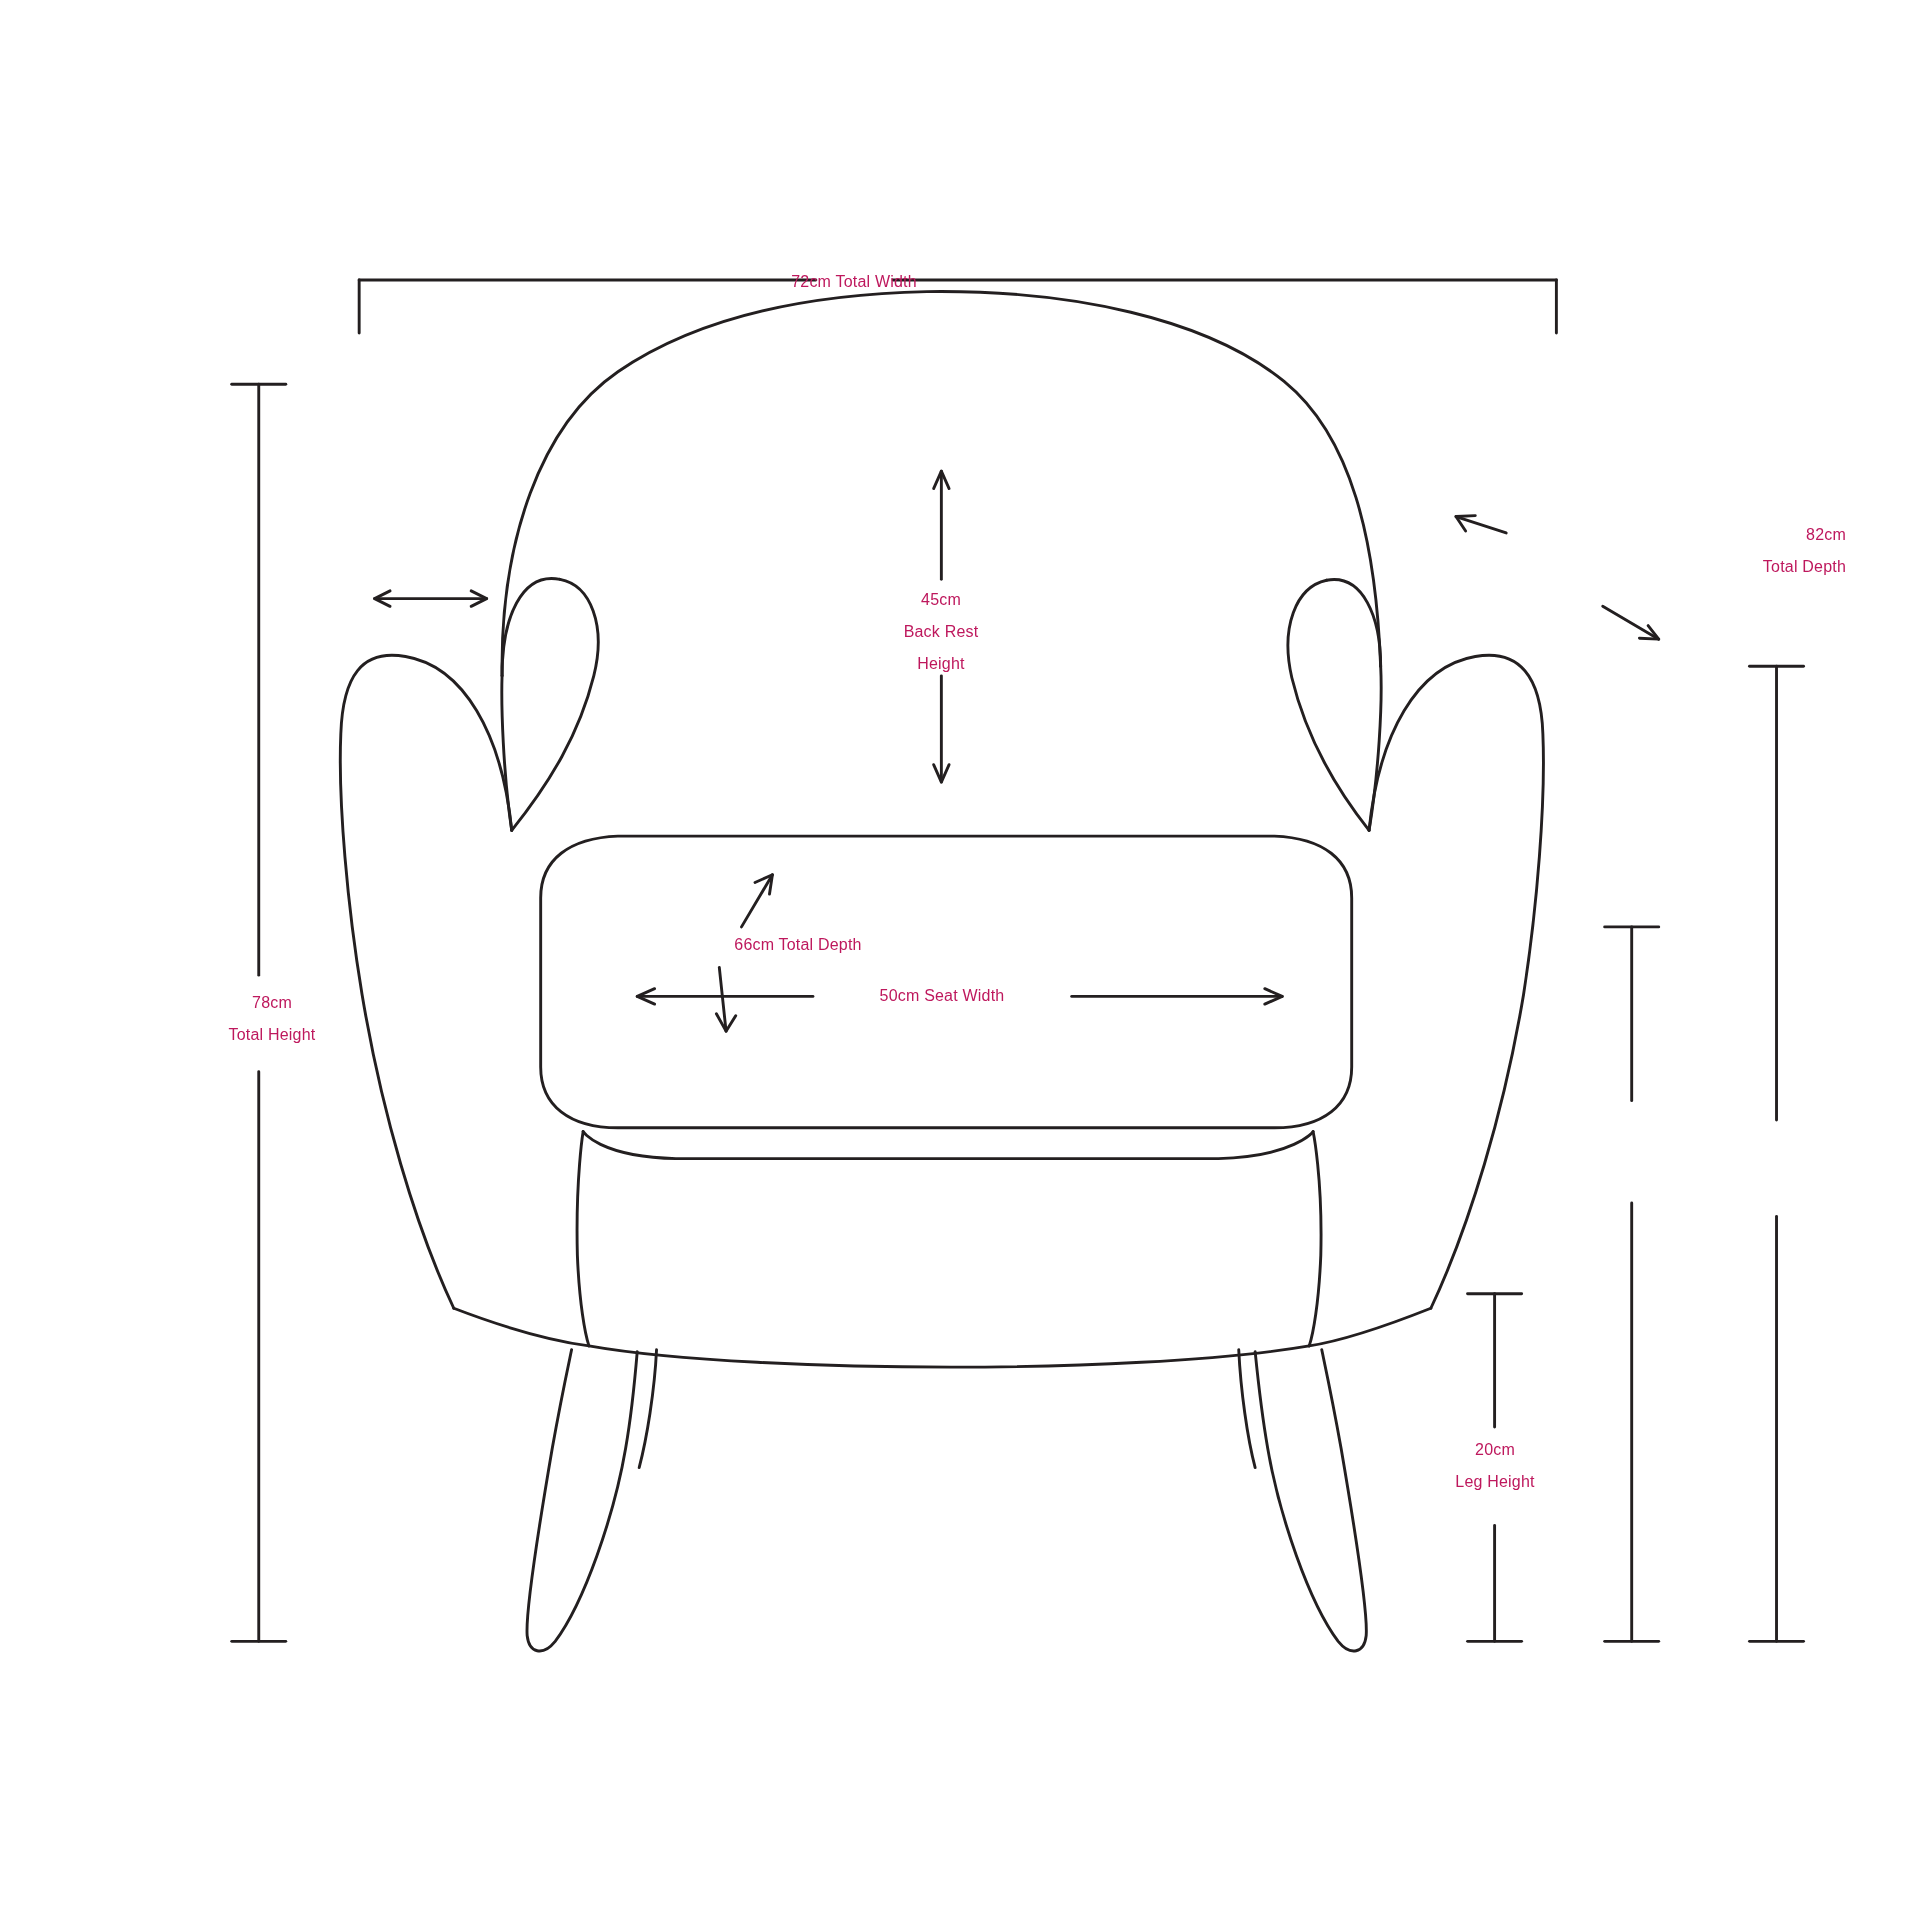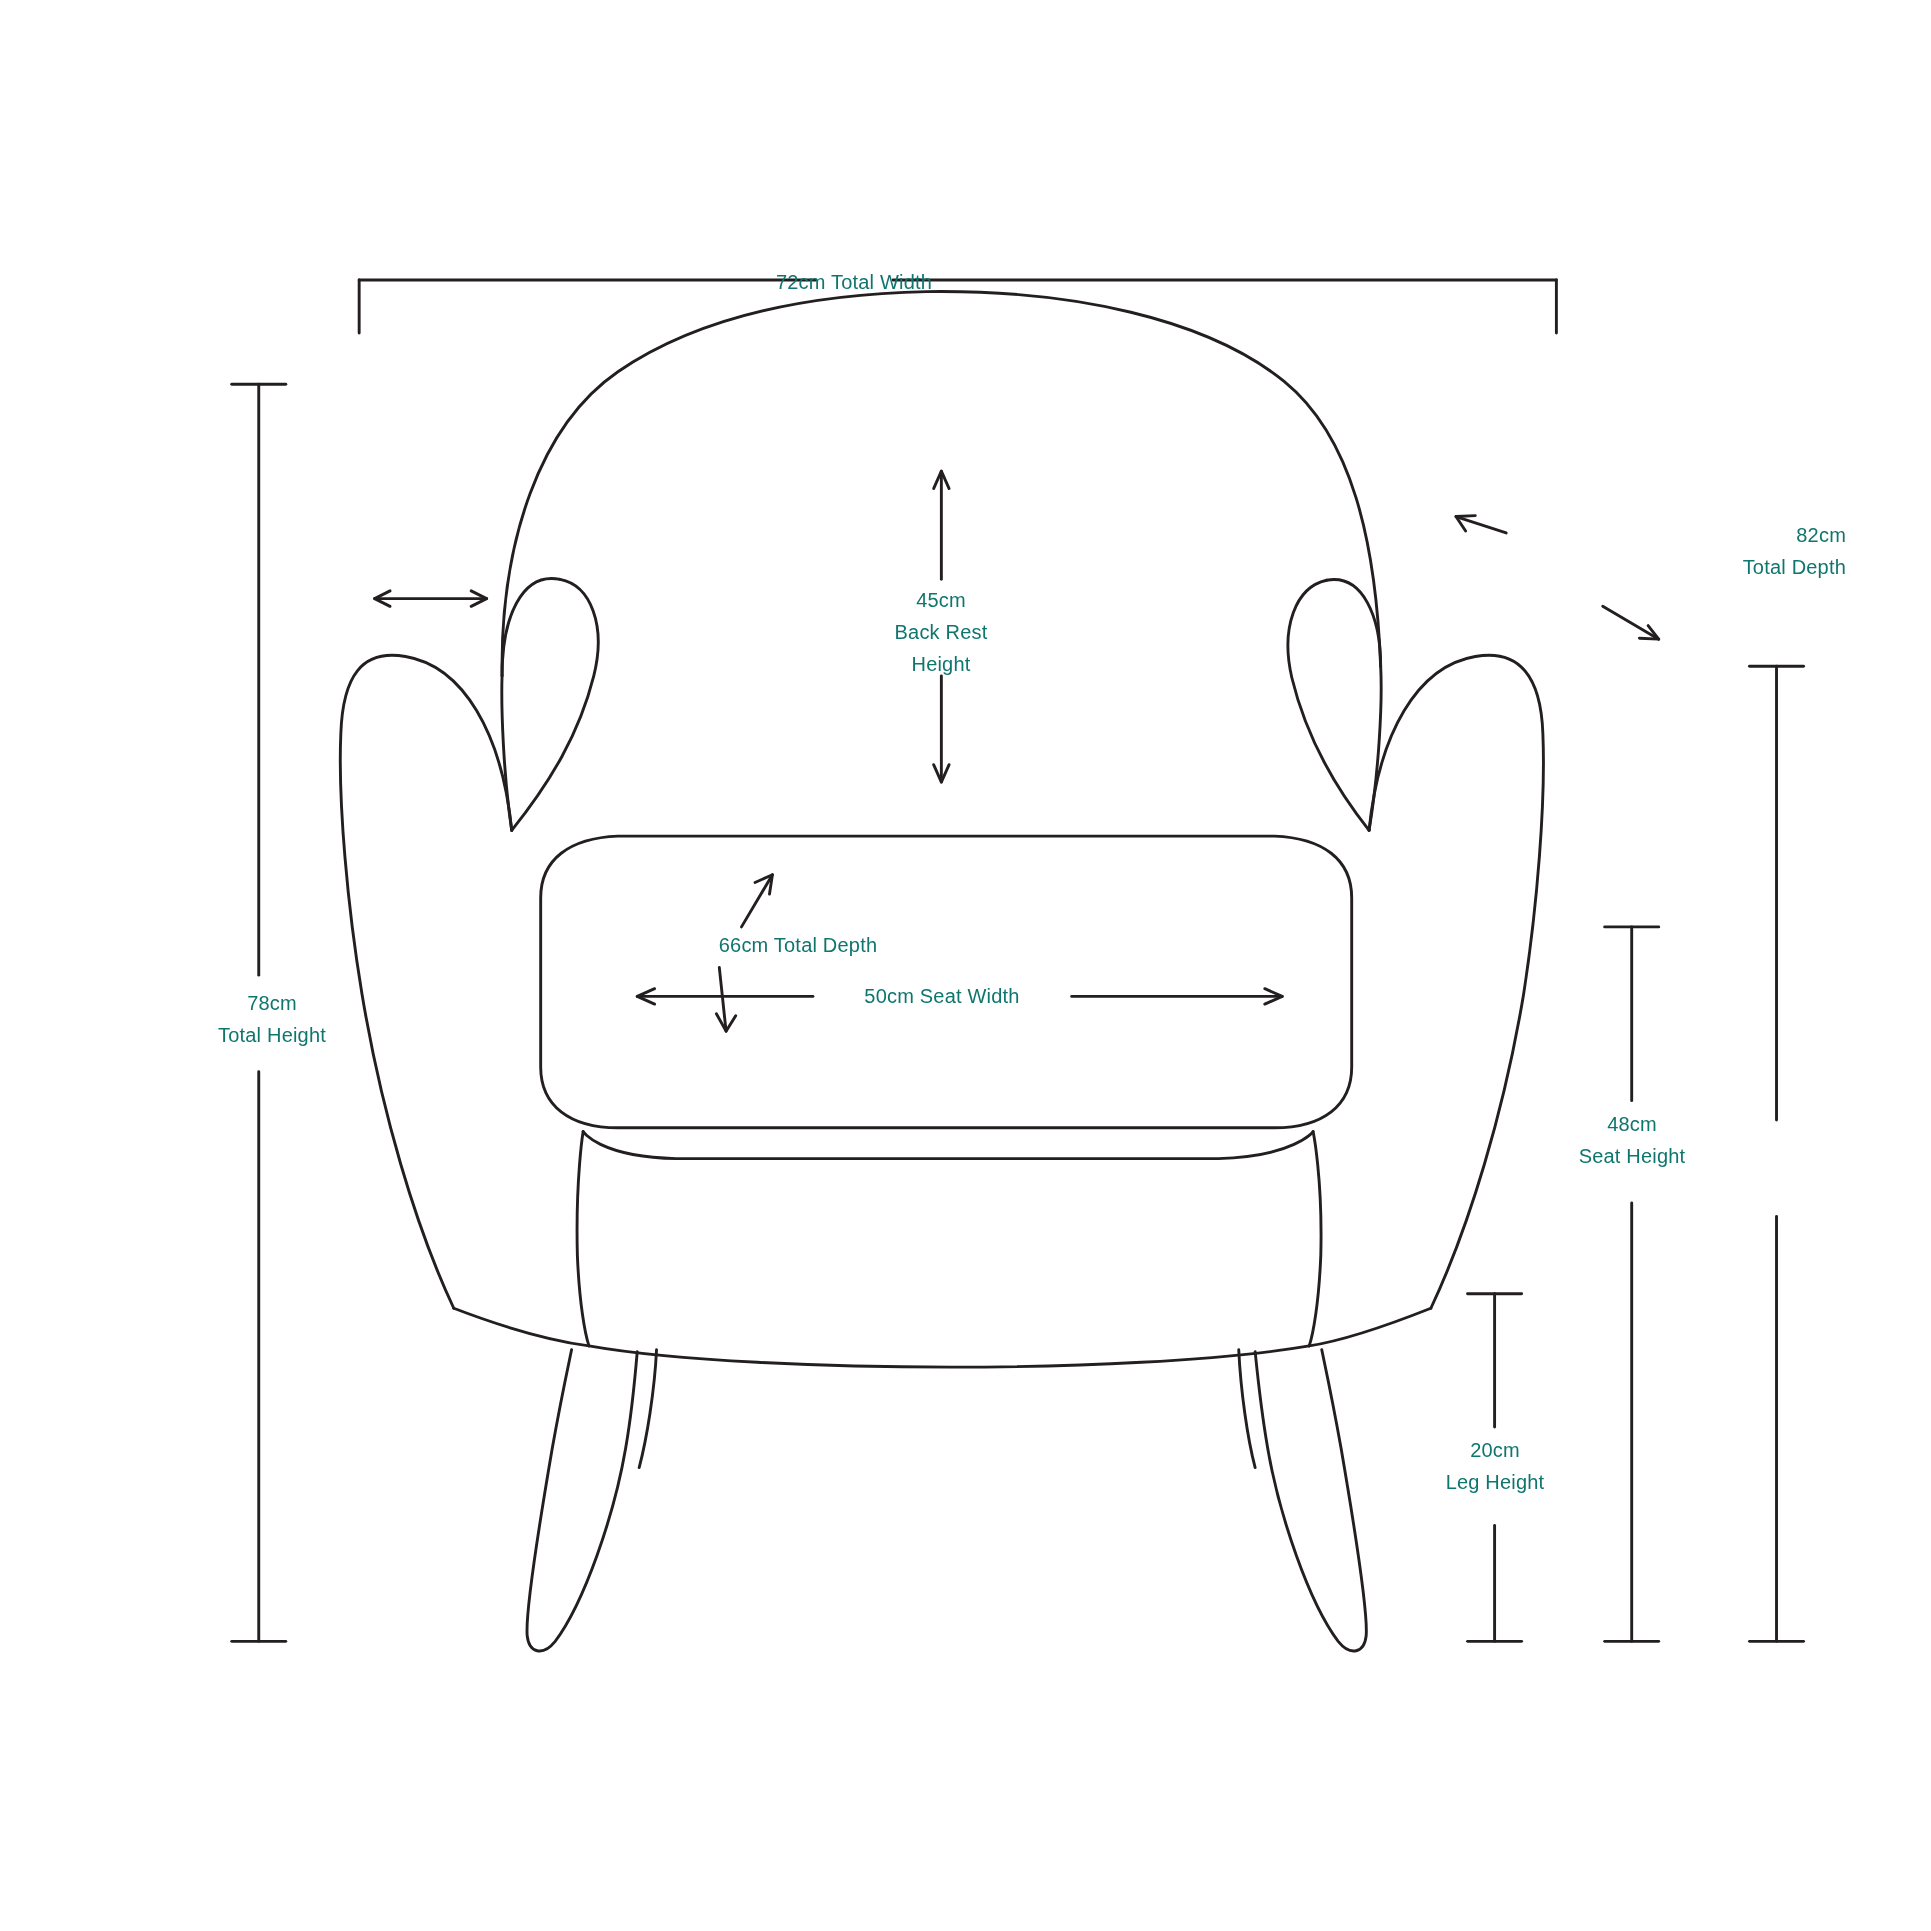--- a/index.html
+++ b/index.html
@@ -22,23 +22,23 @@
   svg.diagram {
     position: absolute;
     top: 0;
     left: 0;
     width: 1931px;
     height: 1931px;
   }
   .lbl {
     position: absolute;
     font-family: "Liberation Sans", sans-serif;
-    font-size: 20px;
+    font-size: 16px;
     line-height: 32px;
-    color: #0f766e;
+    color: #be185d;
     white-space: pre;
     letter-spacing: 0.2px;
   }
   .lbl.center { text-align: center; transform: translateX(-50%); }
   .lbl.left { text-align: left; }
 </style>
 </head>
 <body>
 
 <div id="stage">
@@ -197,18 +197,17 @@
 
   <div class="lbl center" style="left:941px; top:584px; width:290px; margin-left:-145px; transform:none; text-align:center;">45cm<br>Back Rest<br>Height</div>
 
   <div class="lbl center" style="left:272px; top:987px; width:290px; margin-left:-145px; transform:none; text-align:center;">78cm<br>Total Height</div>
 
   <div class="lbl center" style="left:798px; top:929px; width:348px; margin-left:-174px; transform:none; text-align:center;">66cm Total Depth</div>
 
   <div class="lbl center" style="left:942px; top:980px; width:348px; margin-left:-174px; transform:none; text-align:center;">50cm Seat Width</div>
 
 
-  <div class="lbl center" style="left:1632px; top:1108px; width:270px; margin-left:-135px; transform:none; text-align:center;">48cm<br>Seat Height</div>
 
   <div class="lbl center" style="left:1495px; top:1434px; width:270px; margin-left:-135px; transform:none; text-align:center;">20cm<br>Leg Height</div>
 
 </div>
 
 
 </body></html>

